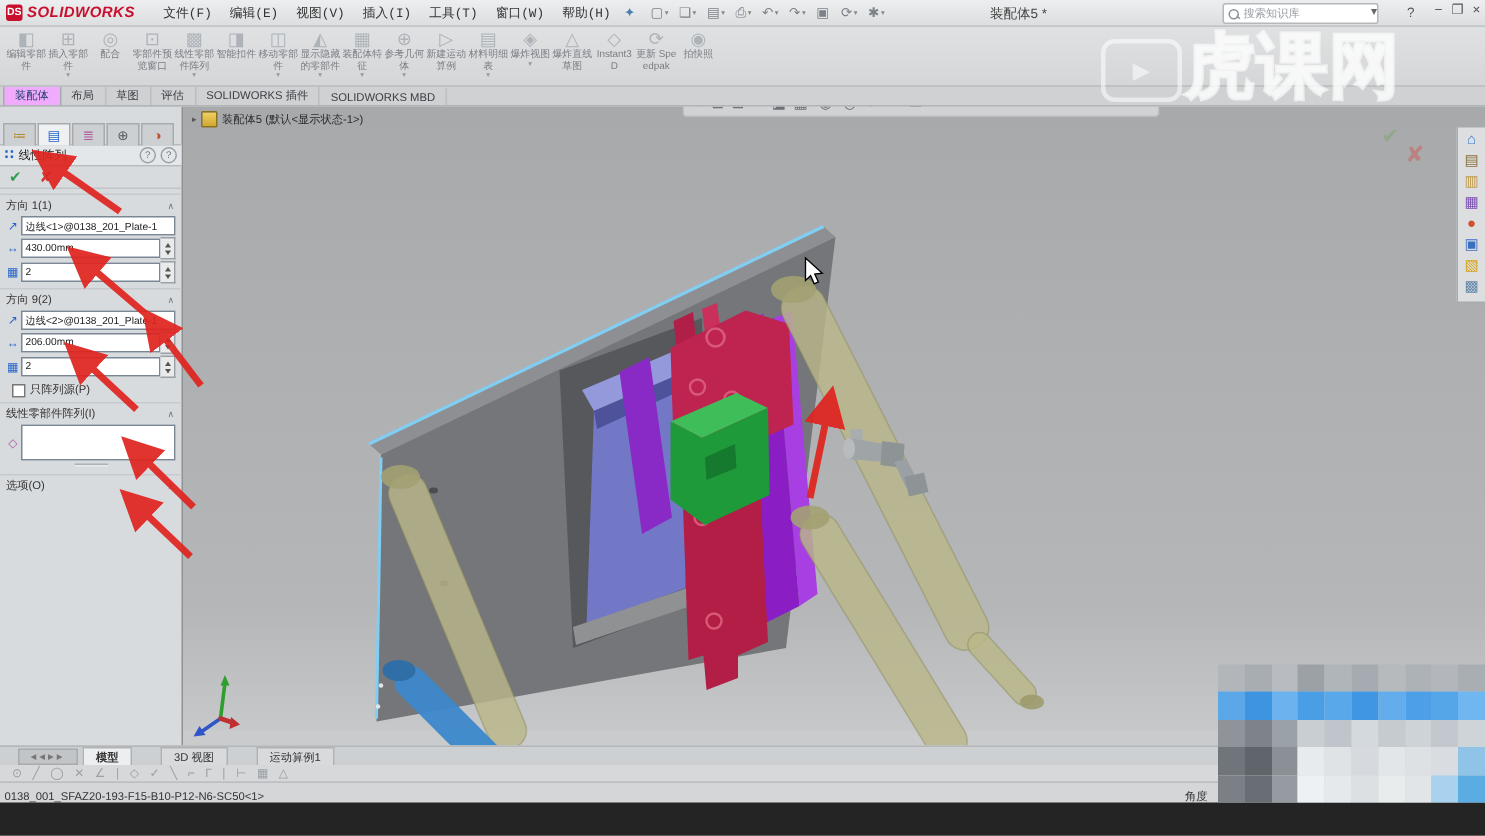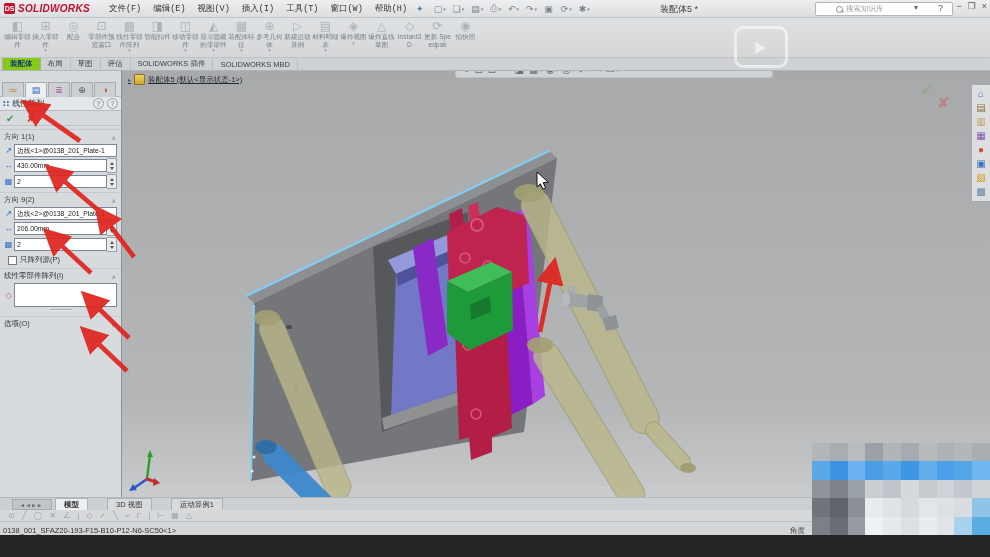--- a/index.html
+++ b/index.html
@@ -14,41 +14,41 @@
     color:#fff;font-size:7px;font-weight:bold;display:flex;align-items:center;justify-content:center;}
   .brand{color:#c8102e;font-weight:bold;font-style:italic;font-size:10px;letter-spacing:.3px;margin-right:14px;}
   .menus{display:flex;gap:2px;}
   .menu{padding:1px 5px;color:#333;font-size:8.5px;cursor:default;font-family:Liberation Mono, monospace;}
   .pin{color:#4a7fb5;font-size:9px;margin:0 8px 0 4px;}
   .qat{display:flex;gap:3px;align-items:center;}
   .qat-btn{display:flex;align-items:center;gap:1px;color:#7d8288;font-size:9px;padding:0 2px;}
   .qat-dd{font-size:5px;color:#888;}
   .doc-title{position:absolute;left:660px;top:3px;font-size:9px;color:#444;}
   .search{position:absolute;left:815px;top:2px;width:96px;height:12px;background:#fff;
-    border:1px solid #b5b8ba;border-radius:2px;display:flex;align-items:center;gap:3px;padding:0 20px;}
+    border:1px solid #b5b8ba;border-radius:2px;display:flex;align-items:center;gap:3px;padding:0 3px;}
   .mag{width:5px;height:5px;border:1px solid #8a9096;border-radius:50%;position:relative;flex:0 0 auto;}
   .mag::after{content:"";position:absolute;left:4px;top:4px;width:3px;height:1px;background:#8a9096;transform:rotate(45deg);}
   .search-ph{color:#9aa0a6;font-size:7.5px;overflow:hidden;white-space:nowrap;}
   .search-dd{position:absolute;left:914px;top:3px;font-size:8px;color:#666;}
   .help-btn{position:absolute;left:938px;top:3px;font-size:9px;color:#555;}
   .win-controls{position:absolute;right:3px;top:1px;display:flex;gap:6px;font-size:9px;color:#555;}
   
   .cmdbar{position:absolute;left:0;top:17px;width:990px;height:41px;
     background:linear-gradient(#dfe1e3,#d4d6d8);border-bottom:1px solid #bfc2c4;
     display:flex;align-items:flex-start;padding:2px 0 0 4px;box-sizing:border-box;z-index:18;}
   .cmd-btn{width:27px;flex:0 0 auto;display:flex;flex-direction:column;align-items:center;
     text-align:center;margin-right:1px;opacity:.85;}
   .cmd-ico{font-size:12px;line-height:14px;color:#a6acb2;}
   .cmd-label{font-size:6.6px;line-height:1.15;color:#6a6f74;word-break:break-all;}
   .cmd-dd{font-size:5px;color:#8a9096;line-height:4px;}
   
   .tabrow{position:absolute;left:0;top:58px;width:990px;height:13px;background:#cfd1d3;
     border-bottom:1px solid #b2b5b7;display:flex;align-items:flex-end;padding-left:2px;box-sizing:border-box;z-index:17;}
   .rtab{font-size:7.5px;color:#3a3f44;padding:1px 7px;border-right:1px solid #bcbfc1;}
-  .rtab:first-of-type{background:#84cc16;border:1px solid #a8abad;border-bottom:none;font-weight:bold;color:#1a3c6e;}
+  .rtab:first-of-type{background:#f0abfc;border:1px solid #a8abad;border-bottom:none;font-weight:normal;color:#1a3c6e;}
   
   .panel{position:absolute;left:0;top:71px;width:122px;height:426px;background:#d8dbde;
     border-right:1px solid #8f9294;box-sizing:border-box;z-index:10;font-size:7.5px;}
   .p-tabs{display:flex;margin:11px 0 0 2px;height:14px;}
   .p-tab{width:20px;height:14px;display:flex;align-items:center;justify-content:center;
     font-size:9px;background:#cdd0d3;border:1px solid #a8abad;border-bottom:none;margin-right:1px;}
   .p-tab.active{background:#eef0f1;}
   .p-head{display:flex;align-items:center;gap:3px;background:#e4e7e9;border-top:1px solid #b8bbbd;
     border-bottom:1px solid #b8bbbd;height:13px;padding:0 3px;}
   .p-title-ico{color:#2565c8;font-weight:bold;font-size:9px;}
@@ -77,21 +77,21 @@
   .lbox.h1{height:14px;} .lbox.h2{height:22px;}
   .lsel{background:#2e7fe0;color:#fff;font-size:6.3px;height:10px;line-height:10px;margin:1px;
     padding:0 1px;overflow:hidden;white-space:nowrap;}
   .grip{height:6px;display:flex;align-items:center;justify-content:center;}
   .grip i{display:block;width:22px;border-top:1px solid #aab0b5;border-bottom:1px solid #e8eaec;}
   
   .viewport{position:absolute;left:122px;top:71px;width:868px;height:426px;
     background:linear-gradient(#a7a9ab,#b4b6b8 78%,#c9cacc);z-index:1;}
   .floor{position:absolute;left:122px;top:487px;width:868px;height:10px;background:#c9cbcd;z-index:2;}
   .tree-flyout{position:absolute;left:128px;top:74px;display:flex;align-items:center;gap:3px;
-    font-size:7.5px;color:#2a2d30;z-index:6;text-decoration:underline;}
+    font-size:7.5px;color:#2a2d30;z-index:6;}
   .tf-arrow{color:#555;font-size:6px;}
   .tf-ico{width:9px;height:9px;background:linear-gradient(#f0d060,#d0a830);border:1px solid #8a7320;border-radius:1px;}
   .headsup{position:absolute;left:455px;top:61px;width:318px;height:17px;z-index:7;
     background:rgba(242,244,245,.55);border:1px solid rgba(175,180,184,.6);border-radius:3px;
     display:flex;align-items:center;gap:4px;padding:0 5px;box-sizing:border-box;}
   .hu-btn{display:flex;align-items:center;gap:1px;color:#6b7177;font-size:10px;}
   .hu-dd{font-size:5px;color:#888;}
   .vp-controls{position:absolute;right:4px;top:62px;display:flex;gap:6px;font-size:8px;color:#666;z-index:7;}
   .confirm-ok{position:absolute;left:921px;top:82px;font-size:14px;color:rgba(120,165,100,.45);z-index:6;}
   .confirm-x{position:absolute;left:937px;top:94px;font-size:15px;color:rgba(205,90,85,.5);z-index:6;}
@@ -704,20 +704,21 @@
       <i style="background: rgb(233, 236, 237);"></i>
       <i style="background: rgb(225, 229, 232);"></i>
       <i style="background: rgb(168, 210, 238);"></i>
       <i style="background: rgb(90, 172, 226);"></i>
     </div>
 
   <div class="wm">
     <div class="wm-logo">
         <span>▶</span>
       </div>
+    <div class="wm-text">虎课网</div>
   </div>
 
   <svg id="annsvg" viewBox="0 0 990 557">
     <defs>
       <marker id="rh" markerWidth="6" markerHeight="6" refX="4.4" refY="3" orient="auto">
         <path d="M0,0 L6,3 L0,6 Z" fill="#e0231e"></path>
       </marker>
     </defs>
     <g stroke="#e0231e" stroke-width="4.6" opacity="0.92">
       <line x1="80" y1="141" x2="27" y2="104" marker-end="url(#rh)"></line>

